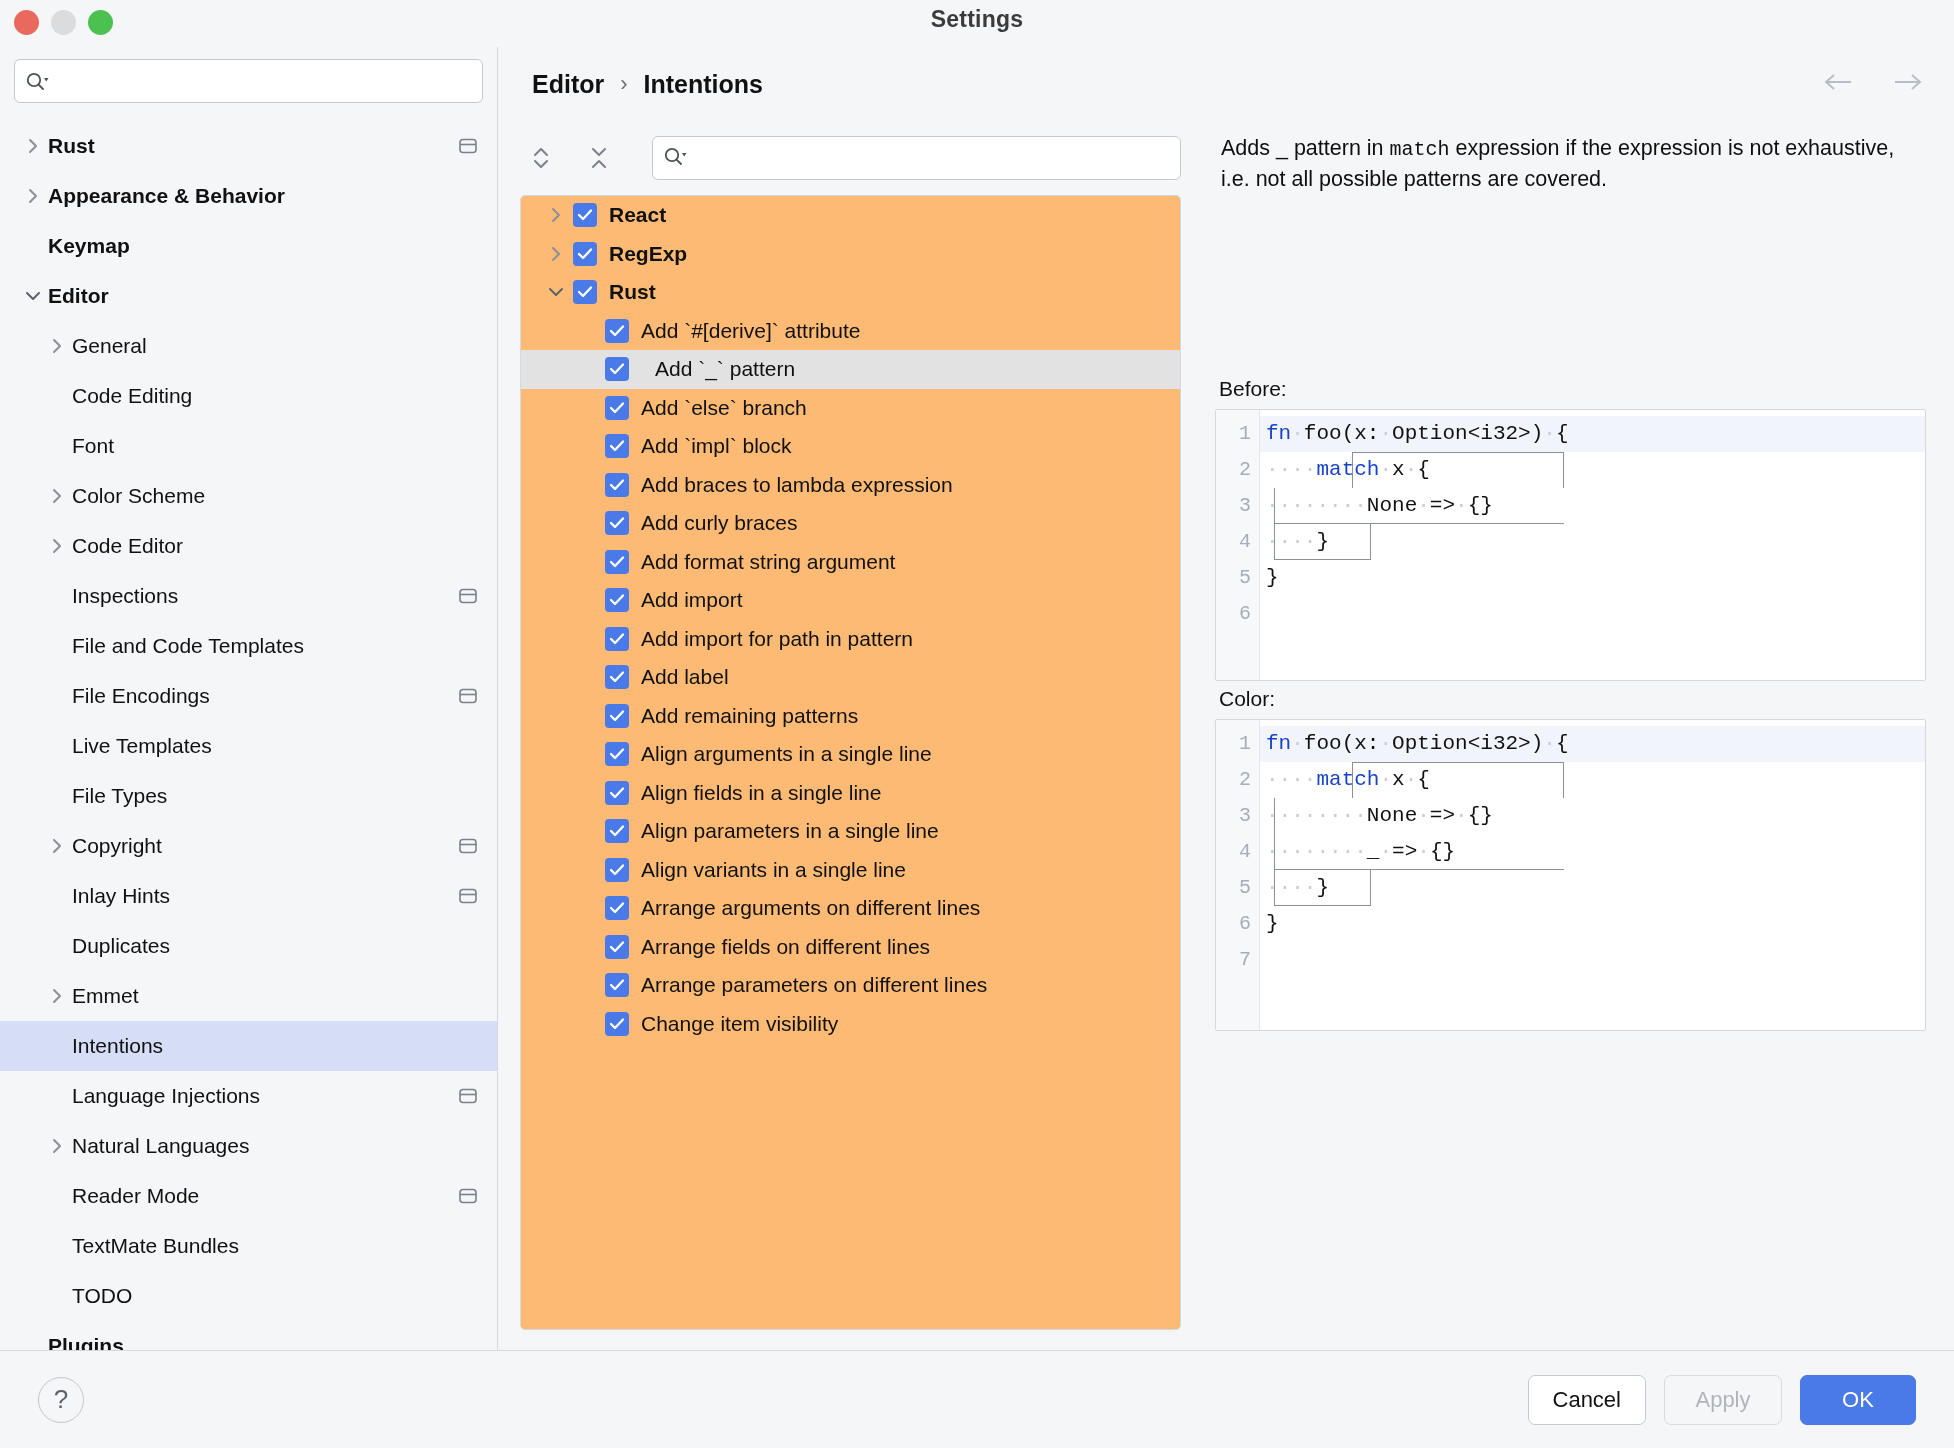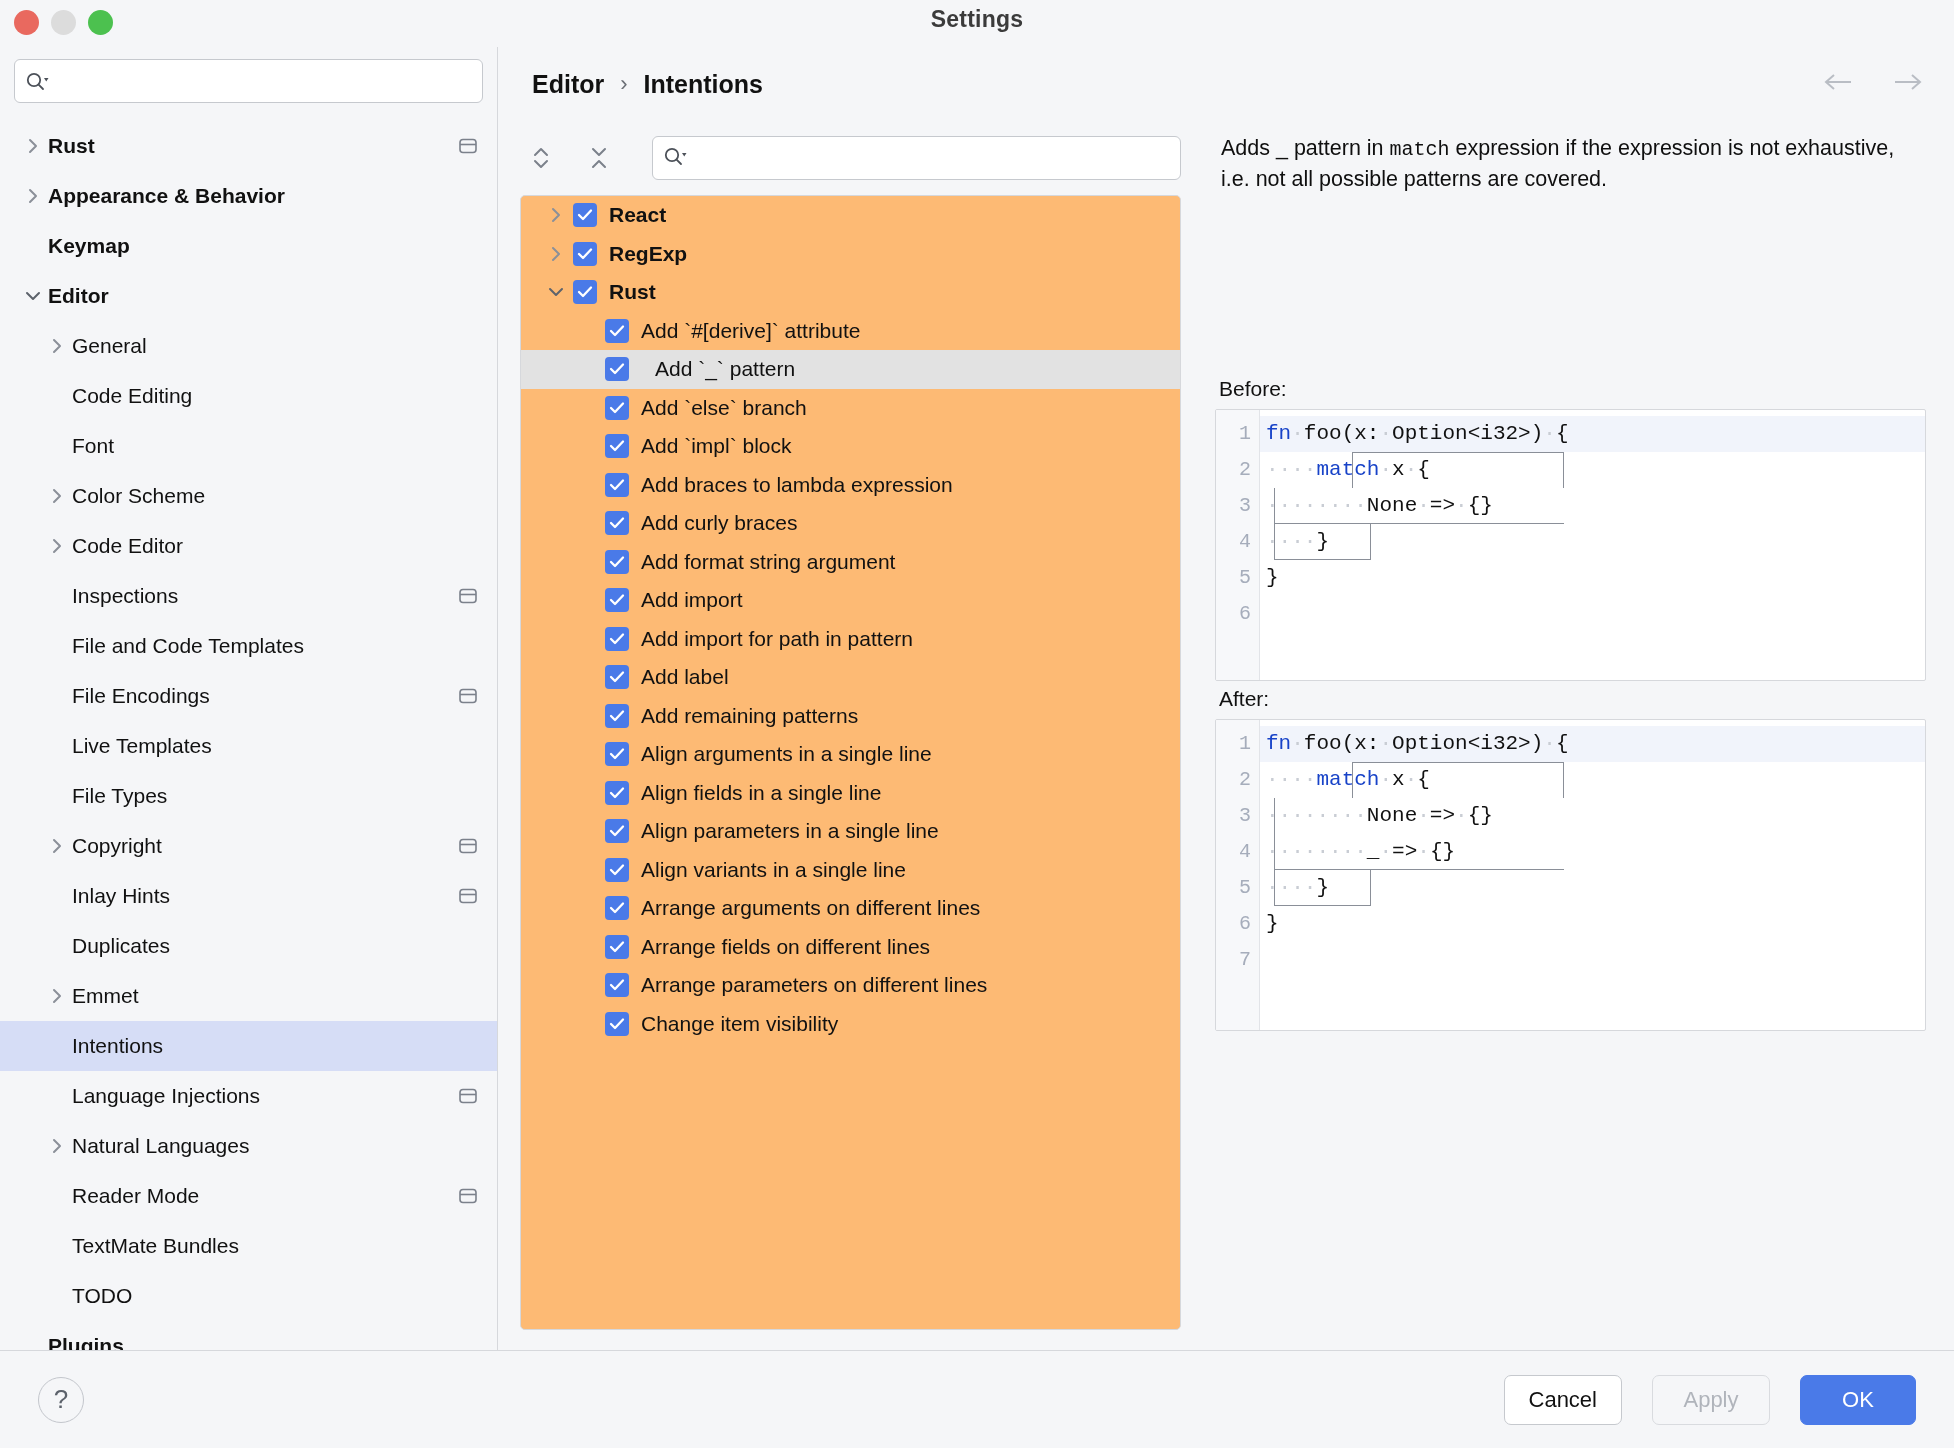--- a/index.html
+++ b/index.html
@@ -135,21 +135,21 @@
   
   .footer {
     height: 98px; flex: 0 0 98px; border-top: 1px solid #d6d8dc; background: #f5f6f8;
     display: flex; align-items: center; padding: 0 38px; gap: 18px;
   }
   .help {
     width: 46px; height: 46px; border-radius: 50%; border: 1.5px solid #c3c6cc;
     display: flex; align-items: center; justify-content: center;
     font-size: 26px; color: #5c626b;
   }
-  .btns { margin-left: auto; display: flex; gap: 30px; align-items: center; }
+  .btns { margin-left: auto; display: flex; gap: 18px; align-items: center; }
   .btn {
     height: 50px; min-width: 118px; border-radius: 7px; font-size: 22px;
     display: flex; align-items: center; justify-content: center; padding: 0 24px;
     border: 1px solid #c6c9ce; background: #fff; color: #111;
   }
   .btn.disabled { color: #b0b4bb; background: #f5f6f8; border-color: #d9dbdf; }
   .btn.primary { background: #4a7ae8; border-color: #4a7ae8; color: #fff; min-width: 116px; }
 </style>
 </head>
 <body>
@@ -656,21 +656,21 @@
                 <div class="cline"><span class="ws">········</span><span>None<span class="ws">·</span>=&gt;<span class="ws">·</span>{}</span></div>
                 <div class="cline"><span class="ws">····</span><span>}</span></div>
                 <div class="cline"><span>}</span></div>
                 <div class="cline">&nbsp;</div>
                 <div class="hl-outline" style="left:92px; top:42px; width:212px; height:36px; border-bottom:0;"></div>
                 <div class="hl-outline" style="left:14px; top:78px; width:290px; height:36px; border-top:0; border-right:0;"></div>
                 <div class="hl-outline" style="left:14px; top:114px; width:97px; height:36px; border-top:0;"></div>
               </div>
           </div>
 
-          <div class="code-label">After:</div>
+          <div class="code-label">Color:</div>
           <div class="code-box after">
             <div class="gutter" id="gutter-after">
                 <span>1</span>
                 <span>2</span>
                 <span>3</span>
                 <span>4</span>
                 <span>5</span>
                 <span>6</span>
                 <span>7</span>
               </div>

